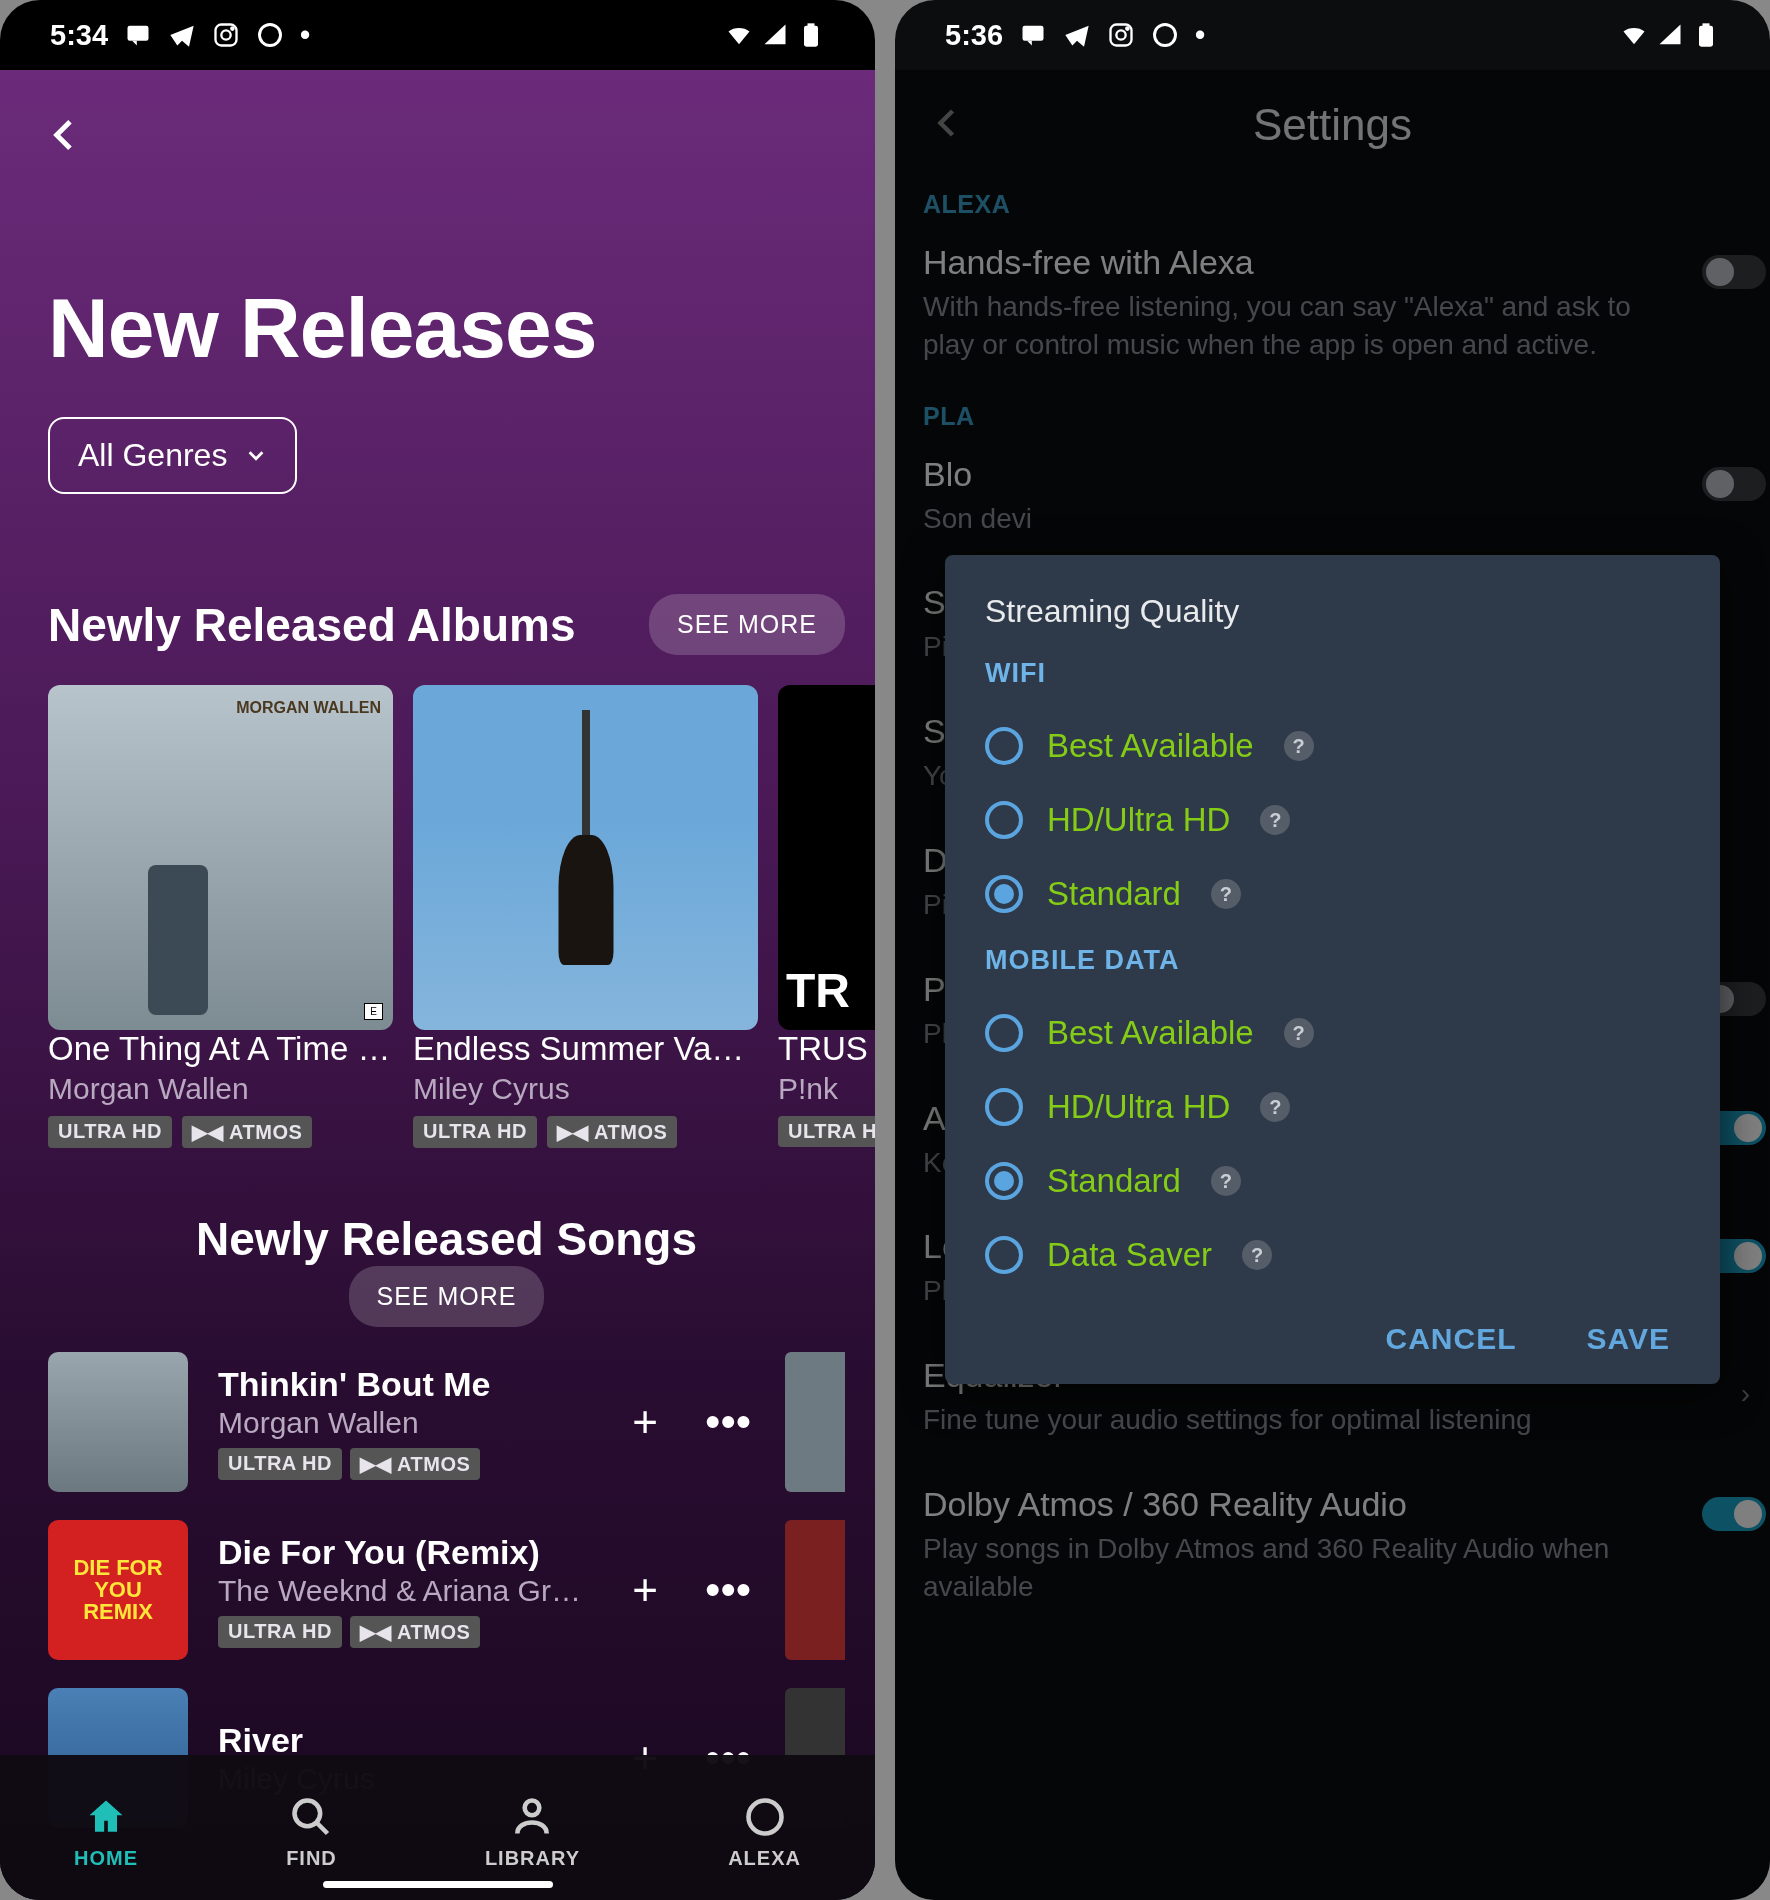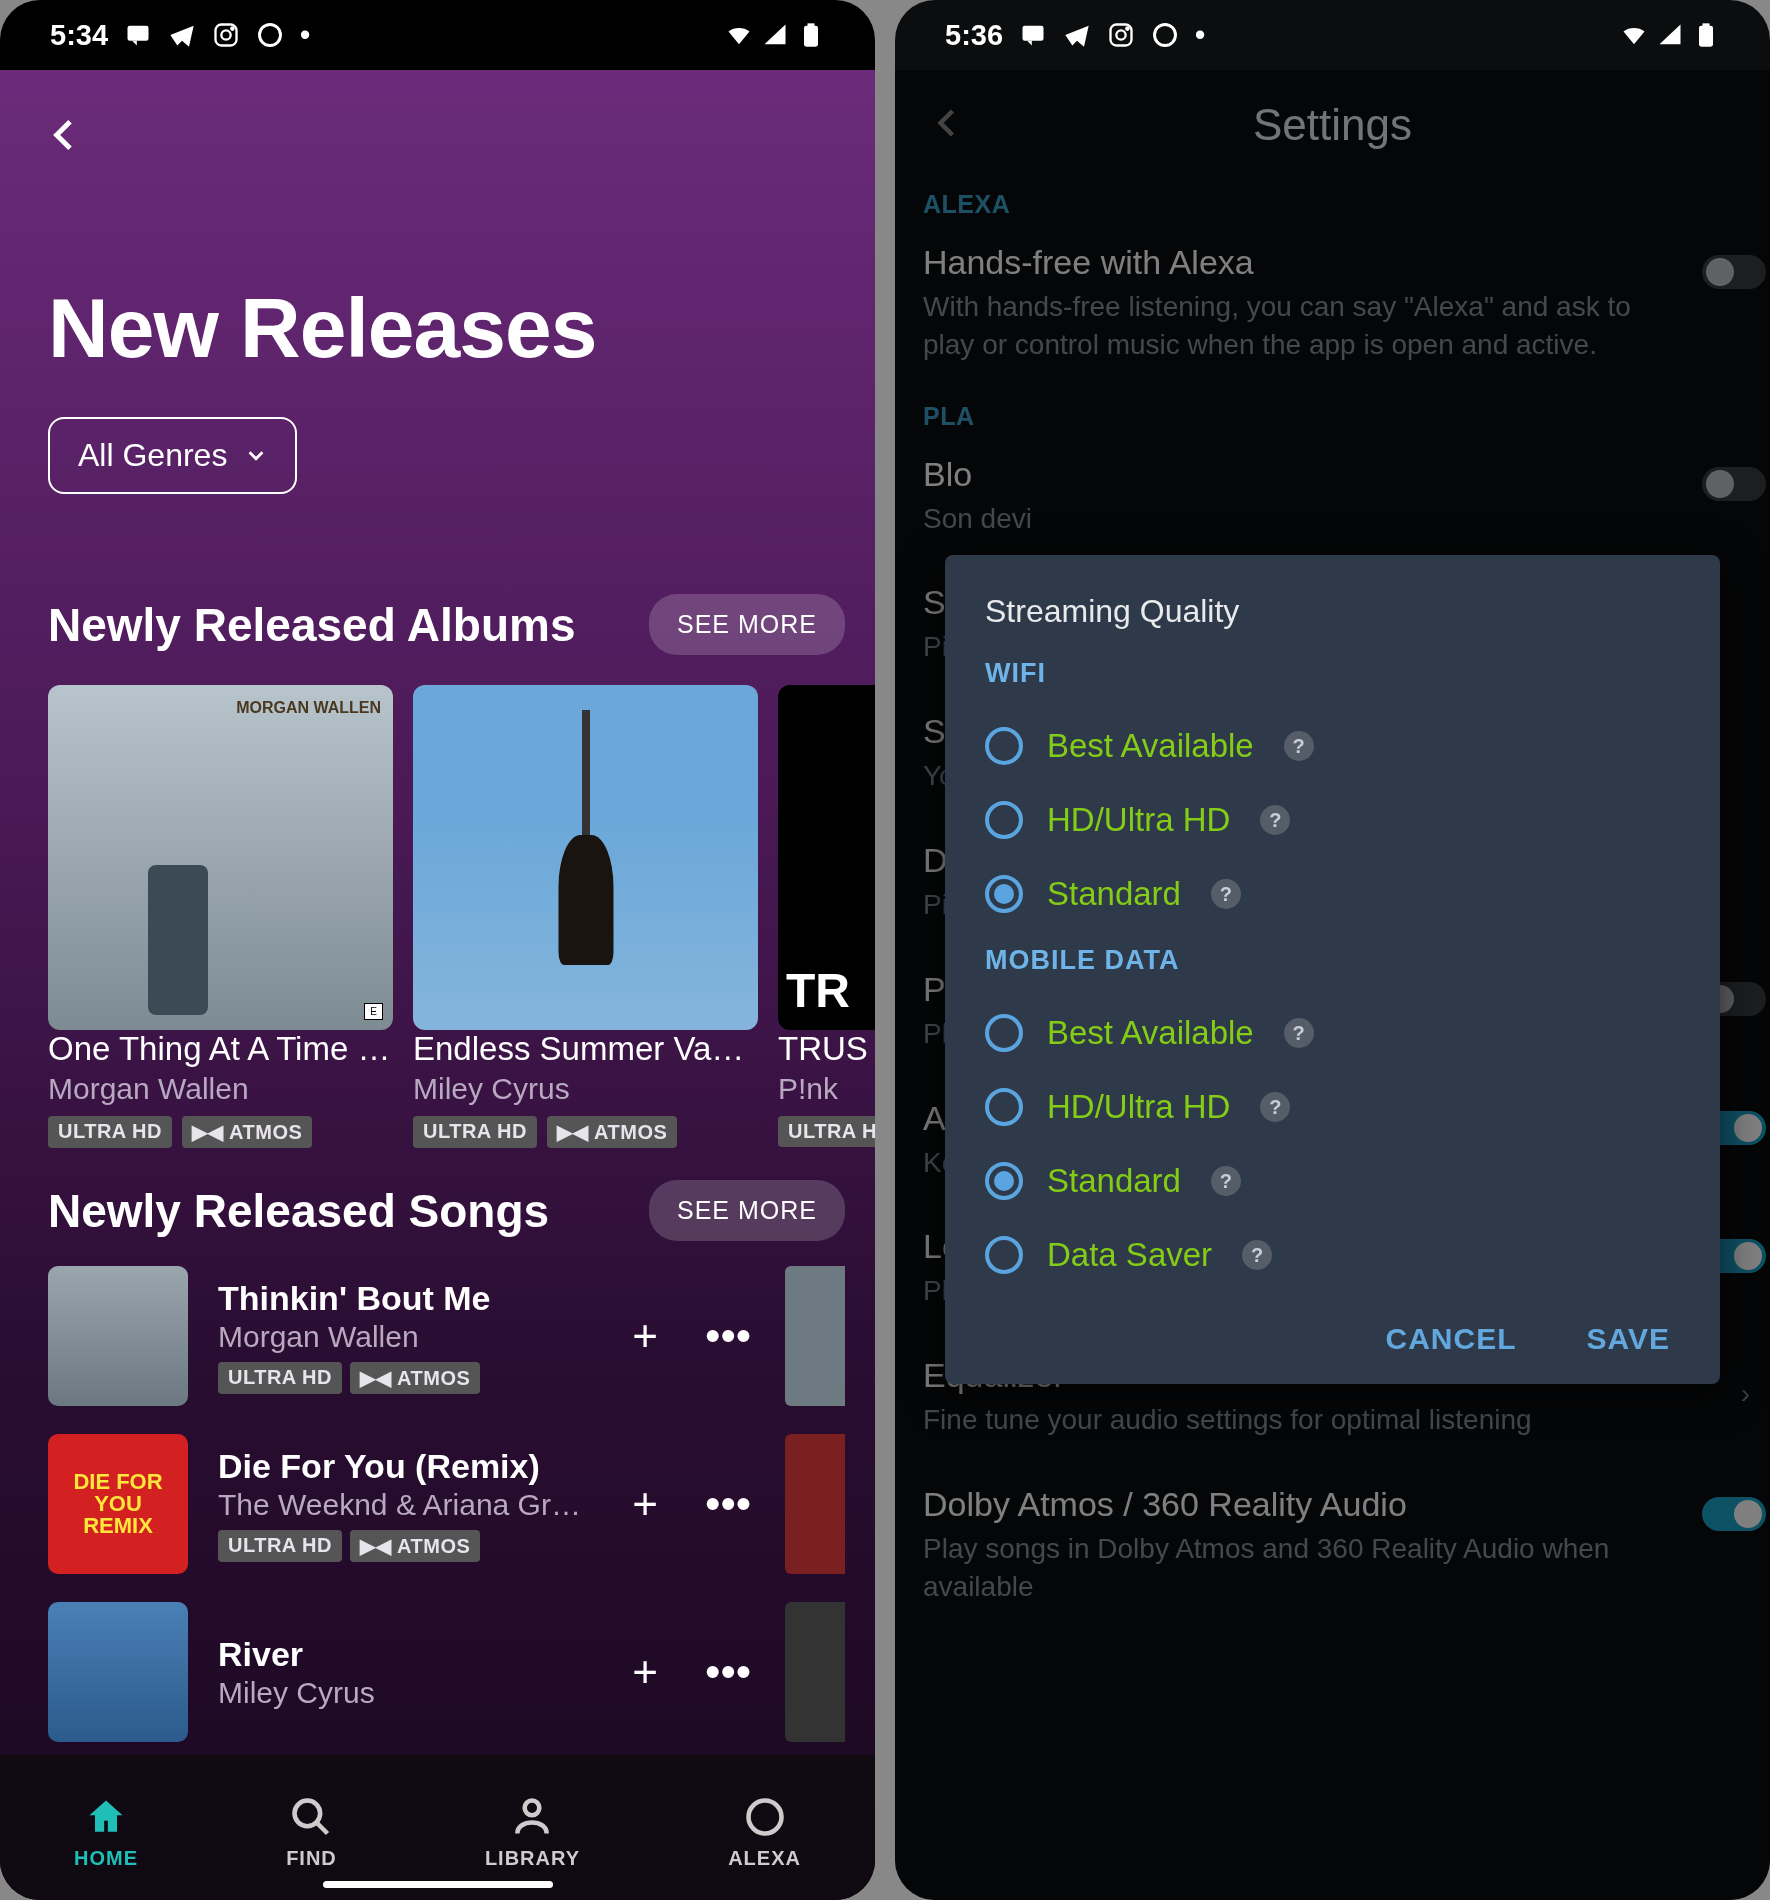--- a/index.html
+++ b/index.html
@@ -26,21 +26,21 @@
 .see-more { background:rgba(255,255,255,0.18); color:#fff; font-size:25px; font-weight:400; padding:16px 28px; border-radius:28px; letter-spacing:1px; }
 
 .album-row { display:flex; gap:20px; padding:30px 0 0 48px; overflow:hidden; }
 .album { width:345px; flex-shrink:0; }
 .album-art { width:345px; height:345px; border-radius:12px; background:#777; position:relative; overflow:hidden; }
 .album-title { color:#fff; font-size:33px; white-space:nowrap; overflow:hidden; text-overflow:ellipsis; }
 .album-artist { color:#b8a8c0; font-size:30px; margin-top:4px; }
 .badges { display:flex; gap:10px; margin-top:10px; }
 .badge { background:#555; color:#e8e4ec; font-size:20px; font-weight:700; padding:4px 10px; border-radius:4px; letter-spacing:0.5px; }
 
-.songs-head { margin-top:32px; }
+.songs-head { margin-top:64px;flex-direction:column; }
 .song-list { padding:25px 30px 0 48px; }
 .song-row { display:flex; align-items:center; gap:30px; margin-bottom:28px; }
 .song-art { width:140px; height:140px; border-radius:10px; flex-shrink:0; background:#666; }
 .song-meta { flex:1; min-width:0; }
 .song-title { color:#fff; font-size:34px; font-weight:600; white-space:nowrap; overflow:hidden; text-overflow:ellipsis; }
 .song-artist { color:#b8a8c0; font-size:30px; margin-top:2px; white-space:nowrap; overflow:hidden; text-overflow:ellipsis; }
 .song-badges { display:flex; gap:8px; margin-top:8px; }
 .song-actions { display:flex; gap:40px; align-items:center; margin-right:10px; }
 .plus-icon,.dots-icon { color:#fff; font-size:44px; width:40px; text-align:center; }
 .song-side-art { width:60px; height:140px; background:#7a2020; border-radius:6px 0 0 6px; flex-shrink:0; }

